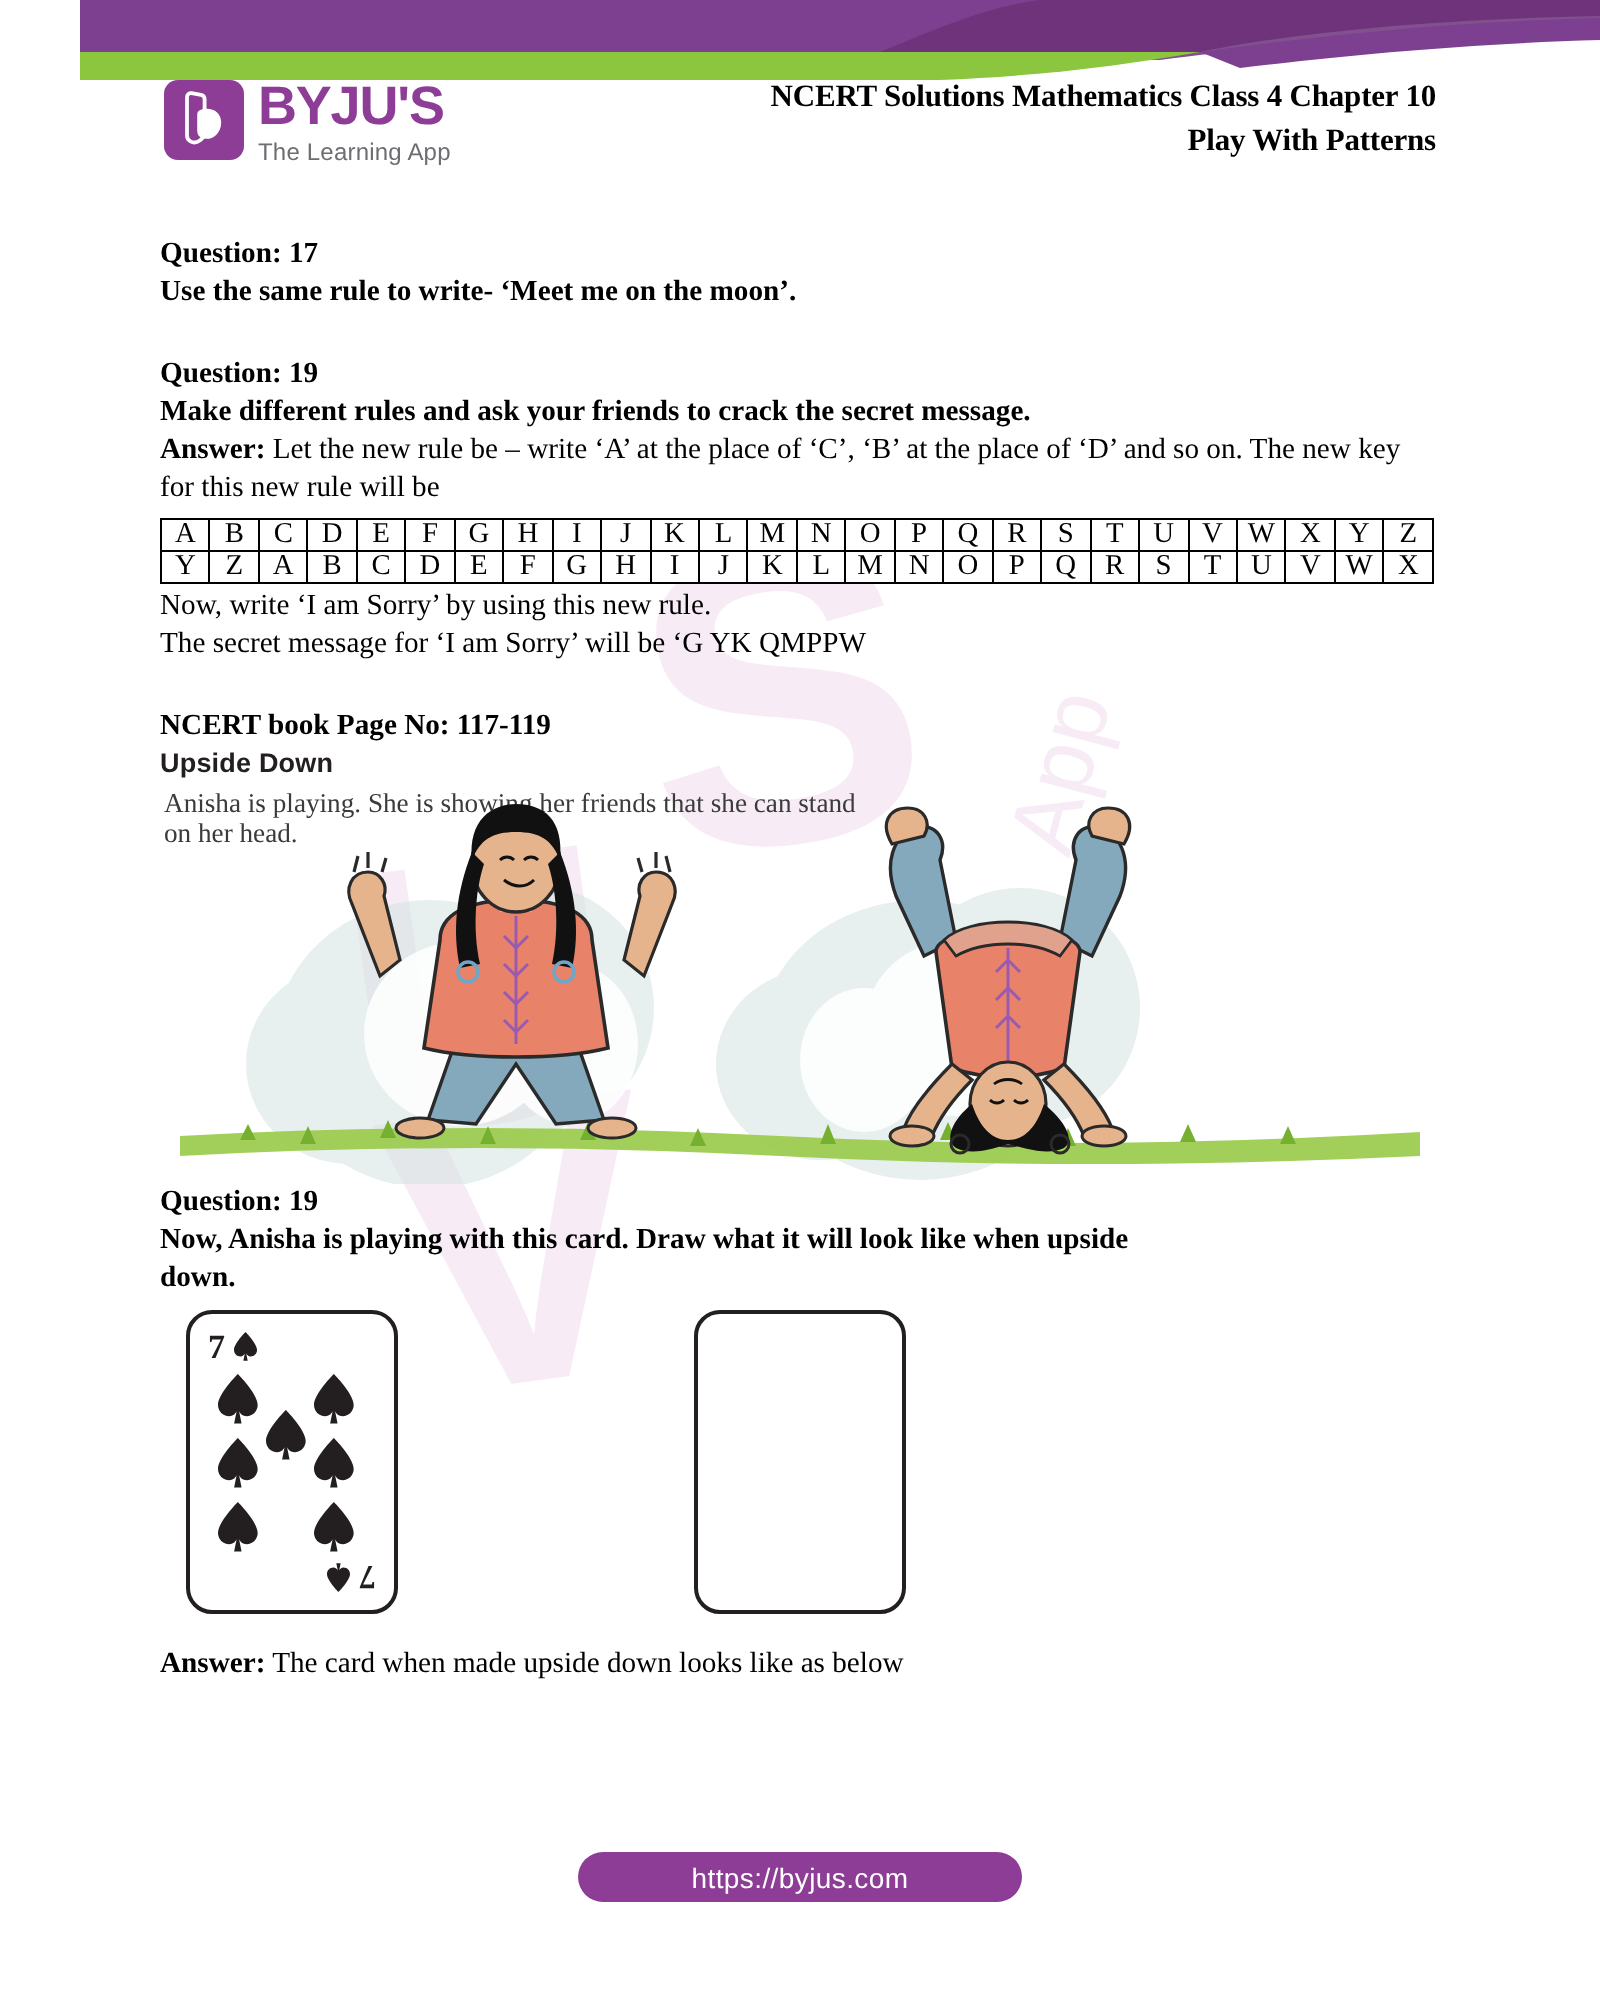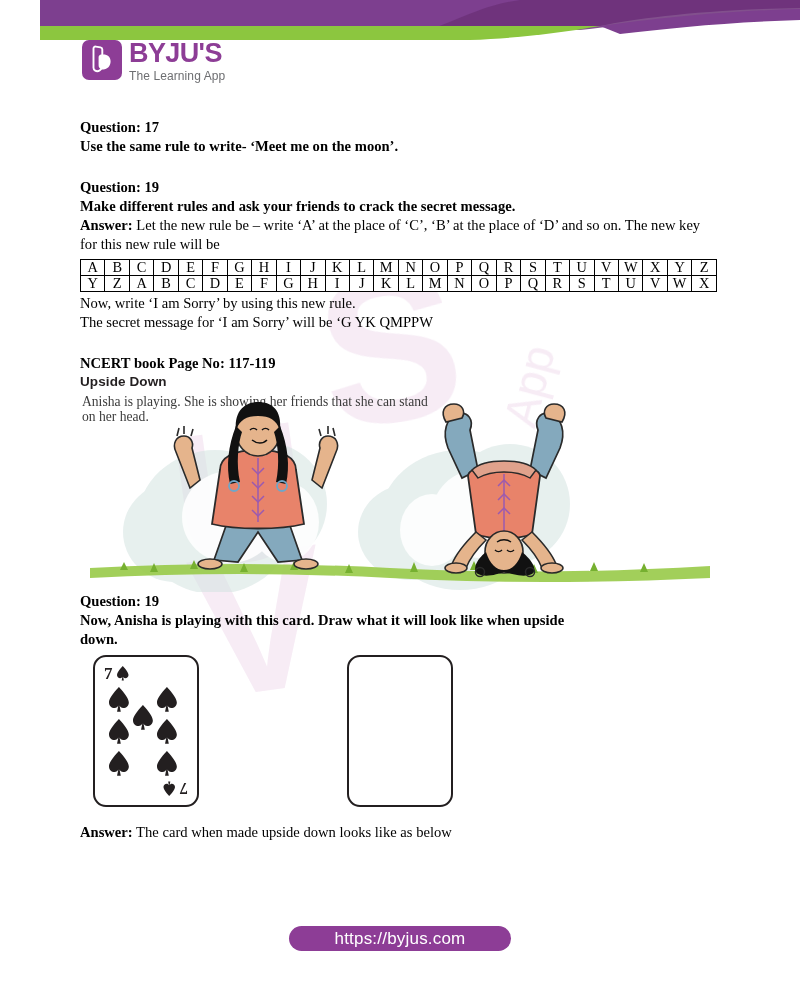--- a/index.html
+++ b/index.html
@@ -177,21 +177,21 @@
     position: absolute;
     left: 50%;
     transform: translateX(-50%);
     top: 926px;
     width: 222px;
     height: 25px;
     border-radius: 13px;
     background: #8d3d96;
     color: #ffffff;
     font-family: "Liberation Sans", sans-serif;
-    font-size: 17px;
+    font-size: 14px;
     display: flex;
     align-items: center;
     justify-content: center;
     z-index: 6;
     letter-spacing: 0.2px;
   }
 </style>
 </head>
 <body>
 
@@ -225,20 +225,24 @@
           <path d="M11.5 8.5 C11.5 7.2 12.6 6.4 13.8 6.6 L18.5 7.4 C19.6 7.6 20.3 8.5 20.3 9.6 L20.3 25.5 C20.3 29.6 16.3 32.4 13.2 30.7 C12.1 30.1 11.5 29 11.5 27.8 Z" fill="none" stroke="#ffffff" stroke-width="1.9"></path>
           <path d="M19.2 14.6 C24.6 13.6 28.6 16.4 28.6 21.2 C28.6 26.6 24.2 30.4 19.6 29.2 C17.6 28.7 16.6 27.2 16.6 25.2 L16.6 17.2 C16.6 15.8 17.6 14.9 19.2 14.6 Z" fill="#ffffff"></path>
         </svg>
       </div>
       <div class="logo-text">
         <span class="logo-title">BYJU'S</span>
         <span class="logo-sub">The Learning App</span>
       </div>
     </div>
 
+    <div class="doc-title">
+      <div>NCERT Solutions Mathematics Class 4 Chapter 10</div>
+      <div>Play With Patterns</div>
+    </div>
   </div>
 
   <div class="content">
 
     <div class="q-block">
       <div class="line bold">Question: 17</div>
       <div class="line bold">Use the same rule to write- ‘Meet me on the moon’.</div>
     </div>
 
     <div class="spacer-lg"></div>

